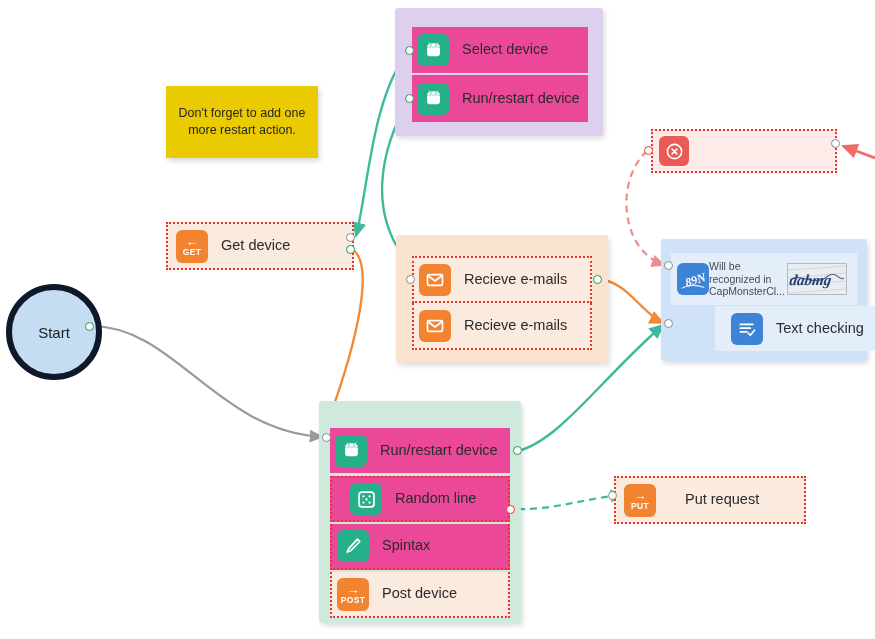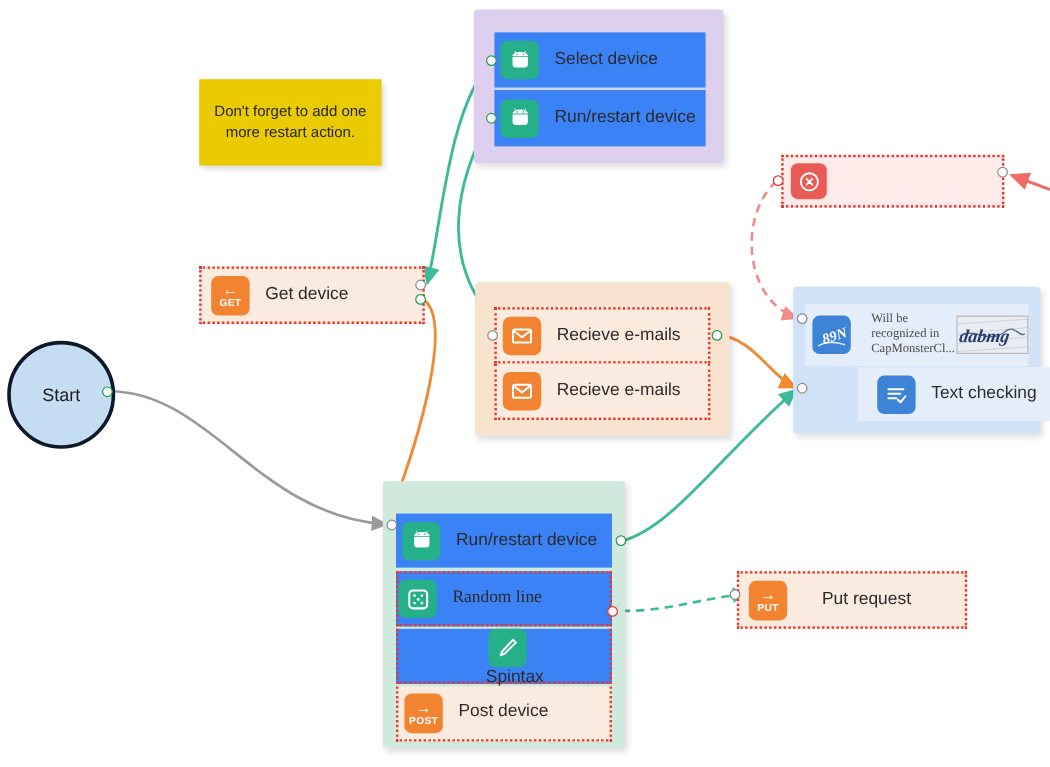--- a/index.html
+++ b/index.html
@@ -39,21 +39,21 @@
   .group-blue   { background: #cfe2f8; }
   .group-green  { background: #cfe9dc; }
 
   
   .node {
     position: absolute;
     display: flex;
     align-items: center;
     box-sizing: border-box;
   }
-  .node-bg-mint   { background: #3b82f6; }
+  .node-bg-mint   { background: #ec4899; }
   .node-bg-peach  { background: #fbeade; }
   .node-bg-blue   { background: #e4eefb; }
   .node-bg-red    { background: #fdeae9; }
   .node-sep-bottom { border-bottom: 1px solid #e3ece7; }
 
   .dotted-red {
     border: 2px dotted #e8342a;
   }
   .dotted-red-top0 { border-top: 0; }
 
@@ -133,36 +133,37 @@
 
   
   .sticky {
     position: absolute;
     background: #eaca00;
     display: flex;
     align-items: center;
     justify-content: center;
     text-align: center;
     box-shadow: 2px 3px 5px rgba(0,0,0,0.15);
+    margin-top: 20px;
   }
   .sticky-text {
     font-size: 12.5px;
     color: #262626;
     line-height: 1.35;
     padding: 0 12px;
   }
 
   
   .start-node {
     position: absolute;
     width: 84px;
     height: 84px;
     border-radius: 50%;
     background: #c5ddf2;
-    border: 3px solid #0f172a;
+    border: 6px solid #0f172a;
     display: flex;
     align-items: center;
     justify-content: center;
   }
   .start-label {
     font-size: 15px;
     color: #1d1d1d;
   }
 </style>
 </head>
@@ -296,21 +297,21 @@
   <div class="group group-blue" style="left:661px; top:239px; width:206px; height:122px;">
   </div>
 
   <div class="node node-bg-blue" style="left:671px; top:253px; width:186px; height:52px; padding-left:6px;">
     <span class="icon ic-blue">
       <svg width="30" height="30" viewBox="0 0 32 32">
         <text x="7" y="22" font-family="'Liberation Serif', serif" font-size="13" font-style="italic" font-weight="bold" fill="#ffffff" transform="rotate(-18 16 16)">89N</text>
         <path d="M4 26 C 10 22, 20 22, 28 25" stroke="#ffffff" stroke-width="1.2" fill="none" opacity="0.85"></path>
       </svg>
     </span>
-    <span class="node-label-small" style="margin-left:17px;font-family:Liberation Serif, serif;">
+    <span class="node-label-small" style="margin-left:0;">
       <span>Will be</span><br>
       <span>recognized in</span><br>
       <span>CapMonsterCl...</span>
     </span>
     <span class="captcha-thumb">
       <svg width="58" height="30" viewBox="0 0 58 30">
         <rect width="58" height="30" fill="#e9edf2"></rect>
         <path d="M0 6 L58 2 M0 14 L58 9 M0 22 L58 17 M0 29 L58 25" stroke="#c9d2dd" stroke-width="0.8" fill="none"></path>
         <text x="4" y="21" font-family="'Liberation Serif', serif" font-size="15" font-style="italic" font-weight="bold" fill="#253a6e" transform="skewX(-8)">dabmg</text>
         <path d="M2 16 C 14 8, 26 24, 40 12 C 48 6, 52 18, 56 14" stroke="#2e4478" stroke-width="1.1" fill="none" opacity="0.8"></path>
@@ -340,36 +341,36 @@
         <path fill="#ffffff" d="M7.3 4.6 6.4 3.1a.35.35 0 0 1 .6-.36l.95 1.6C8.9 3.9 10.4 3.7 12 3.7s3.1.2 4.05.64l.95-1.6a.35.35 0 0 1 .6.36l-.9 1.5C18.5 5.6 19.4 6.6 19.4 7.6H4.6c0-1 .9-2 2.7-3z"></path>
         <circle cx="9" cy="6" r="0.75" fill="#26b08a"></circle>
         <circle cx="15" cy="6" r="0.75" fill="#26b08a"></circle>
       </svg>
     </span>
     <span class="node-label" style="margin-left:13px;">Run/restart device</span>
   </div>
   <div class="port port-gray" style="left:322px; top:433px;"></div>
   <div class="port port-green" style="left:513px; top:446px;"></div>
 
-  <div class="node node-bg-mint dotted-red" style="left:330px; top:476px; width:180px; height:46px; padding-left:0;font-family:Liberation Serif, serif;">
+  <div class="node node-bg-mint dotted-red" style="left:330px; top:476px; width:180px; height:46px; padding-left:18px;">
     <span class="icon ic-green">
       <svg width="21" height="21" viewBox="0 0 24 24">
         <rect x="3.5" y="3.5" width="17" height="17" rx="3.4" fill="none" stroke="#ffffff" stroke-width="2"></rect>
         <circle cx="8.5" cy="8.5" r="1.3" fill="#ffffff"></circle>
         <circle cx="15.5" cy="8.5" r="1.3" fill="#ffffff"></circle>
         <circle cx="12" cy="12" r="1.3" fill="#ffffff"></circle>
         <circle cx="8.5" cy="15.5" r="1.3" fill="#ffffff"></circle>
         <circle cx="15.5" cy="15.5" r="1.3" fill="#ffffff"></circle>
       </svg>
     </span>
     <span class="node-label" style="margin-left:13px;">Random line</span>
   </div>
   <div class="port port-red" style="left:506px; top:505px;"></div>
 
-  <div class="node node-bg-mint dotted-red dotted-red-top0" style="left:330px; top:524px; width:180px; height:46px; padding-left:5px;flex-direction:column;">
+  <div class="node node-bg-mint dotted-red dotted-red-top0" style="left:330px; top:524px; width:180px; height:46px; padding-left:5px;">
     <span class="icon ic-green">
       <svg width="20" height="20" viewBox="0 0 24 24">
         <path d="M17.4 3.8 20.2 6.6 9.2 17.6 5.1 19.3 6.8 15.2 z" fill="none" stroke="#ffffff" stroke-width="2" stroke-linejoin="round"></path>
       </svg>
     </span>
     <span class="node-label" style="margin-left:13px;">Spintax</span>
   </div>
 
   <div class="node node-bg-peach dotted-red dotted-red-top0" style="left:330px; top:572px; width:180px; height:46px; padding-left:5px;">
     <span class="icon ic-orange http-icon">

